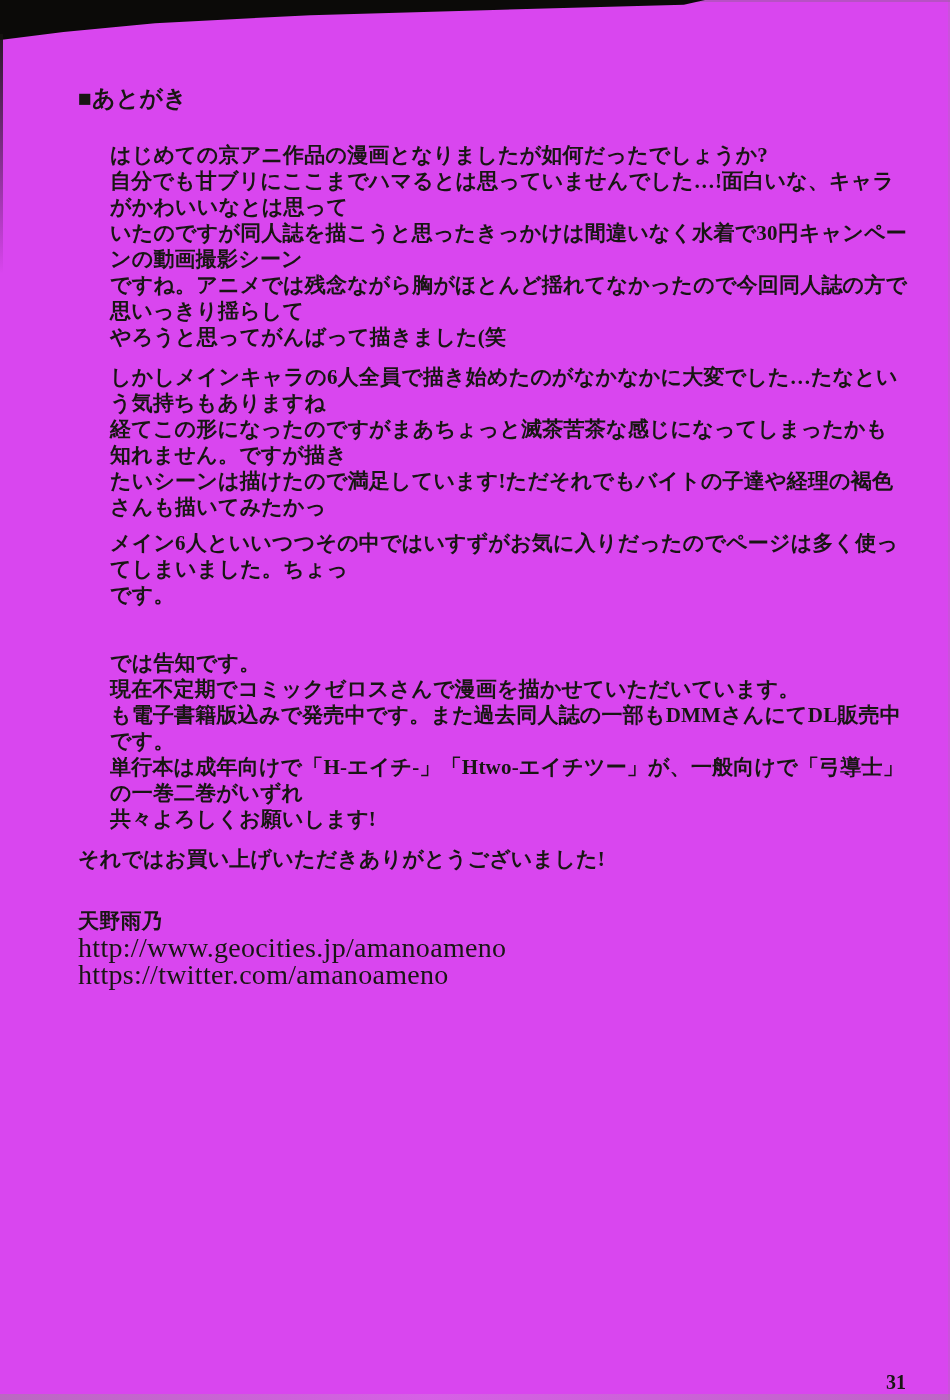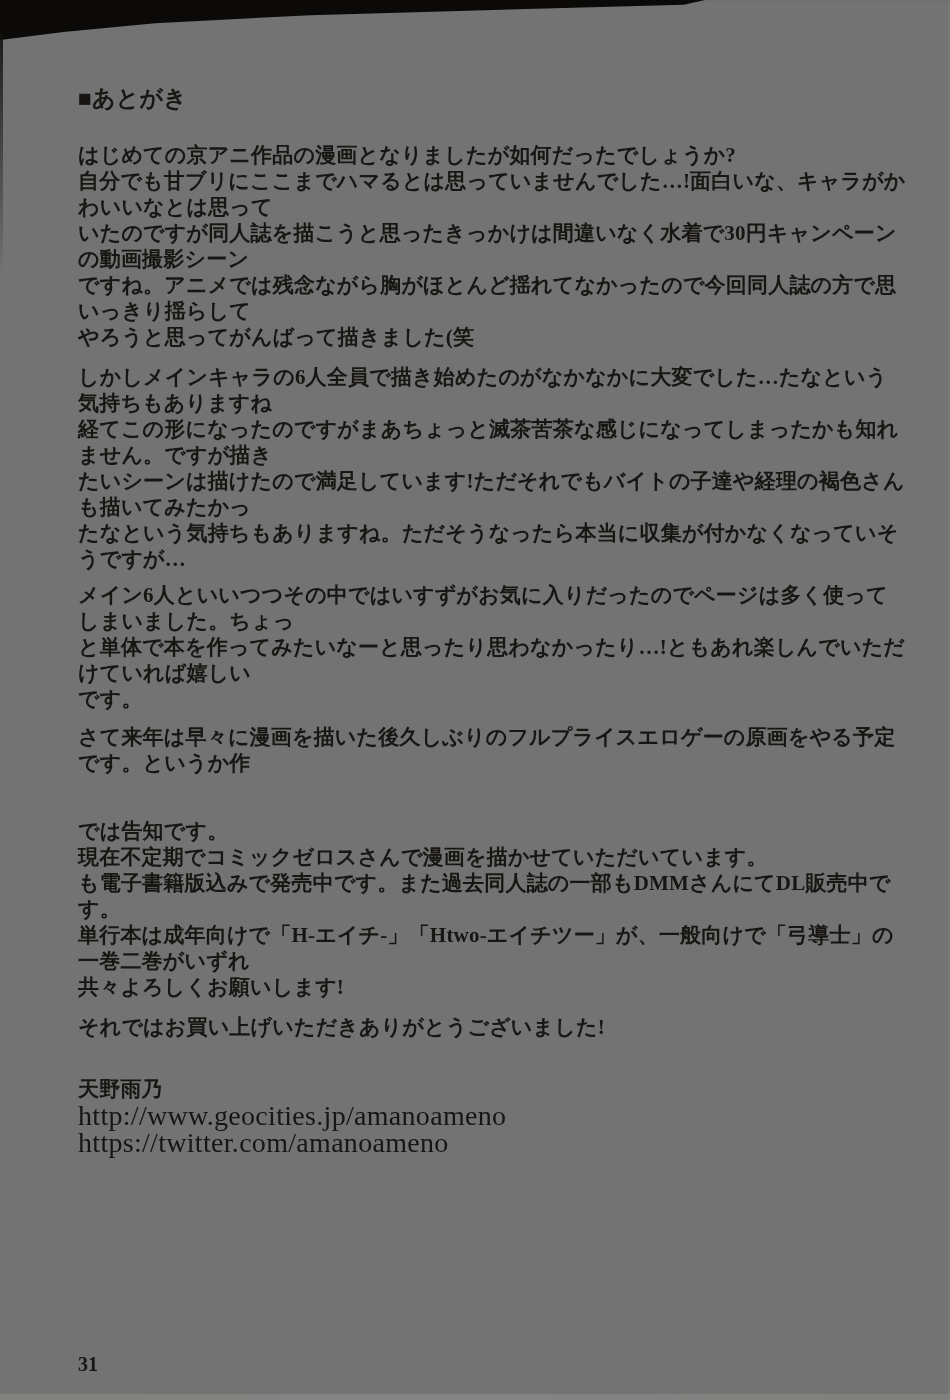--- a/index.html
+++ b/index.html
@@ -1,19 +1,19 @@
 <!DOCTYPE html>
 <html><head>
 <meta charset="utf-8">
 <style>
   html,body{margin:0;padding:0;background:#dddbd6;}
   .page{
     position:relative;
     width:950px;height:1400px;
-    background:#737373;
+    background:#d946ef;
     overflow:hidden;
     font-family:"Liberation Serif","DejaVu Serif",serif;
     color:#181613;
     text-decoration:underline;
   }
   
   .scan-top-band{
     position:absolute;top:0;left:0;width:705px;height:40px;
     background:#0b0a08;
     clip-path:polygon(0 0,100% 0,97% 12%,70% 25%,44% 38%,22% 58%,9% 80%,0 100%);
@@ -51,24 +51,24 @@
   .para-4{margin-top:12px;}
   .announcement{margin-top:42px;}
   .closing{margin-top:14px;}
   .author-block{margin-top:36px;}
   .author-name{line-height:26px;}
   .author-url{
     font-weight:normal;
     font-size:28px;line-height:27px;
     letter-spacing:.3px;
   }
-  .line{min-height:26px;}
+  .line{min-height:26px;margin-left:32px;}
   .page-number{
-    position:absolute;left:78px;width:828px;bottom:24px;
-    text-align:left;
+    position:absolute;left:78px;width:828px;bottom:6px;
+    text-align:right;
     font-size:20px;font-weight:bold;
   }
 </style>
 </head>
 <body>
 
 <div class="page">
 
   <div class="scan-top-hairline"></div>
   <div class="scan-top-band"></div>
@@ -85,31 +85,28 @@
       <div class="line">自分でも甘ブリにここまでハマるとは思っていませんでした…!面白いな、キャラがかわいいなとは思って</div>
       <div class="line">いたのですが同人誌を描こうと思ったきっかけは間違いなく水着で30円キャンペーンの動画撮影シーン</div>
       <div class="line">ですね。アニメでは残念ながら胸がほとんど揺れてなかったので今回同人誌の方で思いっきり揺らして</div>
       <div class="line">やろうと思ってがんばって描きました(笑</div>
     </div>
 
     <div class="para para-2">
       <div class="line">しかしメインキャラの6人全員で描き始めたのがなかなかに大変でした…たなという気持ちもありますね</div>
       <div class="line">経てこの形になったのですがまあちょっと滅茶苦茶な感じになってしまったかも知れません。ですが描き</div>
       <div class="line">たいシーンは描けたので満足しています!ただそれでもバイトの子達や経理の褐色さんも描いてみたかっ</div>
-      <div class="line">たなという気持ちもありますね。ただそうなったら本当に収集が付かなくなっていそうですが…</div>
     </div>
 
     <div class="para para-3">
       <div class="line">メイン6人といいつつその中ではいすずがお気に入りだったのでページは多く使ってしまいました。ちょっ</div>
-      <div class="line">と単体で本を作ってみたいなーと思ったり思わなかったり…!ともあれ楽しんでいただけていれば嬉しい</div>
       <div class="line">です。</div>
     </div>
 
     <div class="para para-4">
-      <div class="line">さて来年は早々に漫画を描いた後久しぶりのフルプライスエロゲーの原画をやる予定です。というか作</div>
     </div>
 
     <div class="para announcement">
       <div class="line">では告知です。</div>
       <div class="line">現在不定期でコミックゼロスさんで漫画を描かせていただいています。</div>
       <div class="line">も電子書籍版込みで発売中です。また過去同人誌の一部もDMMさんにてDL販売中です。</div>
       <div class="line">単行本は成年向けで「H-エイチ-」「Htwo-エイチツー」が、一般向けで「弓導士」の一巻二巻がいずれ</div>
       <div class="line">共々よろしくお願いします!</div>
     </div>
 

